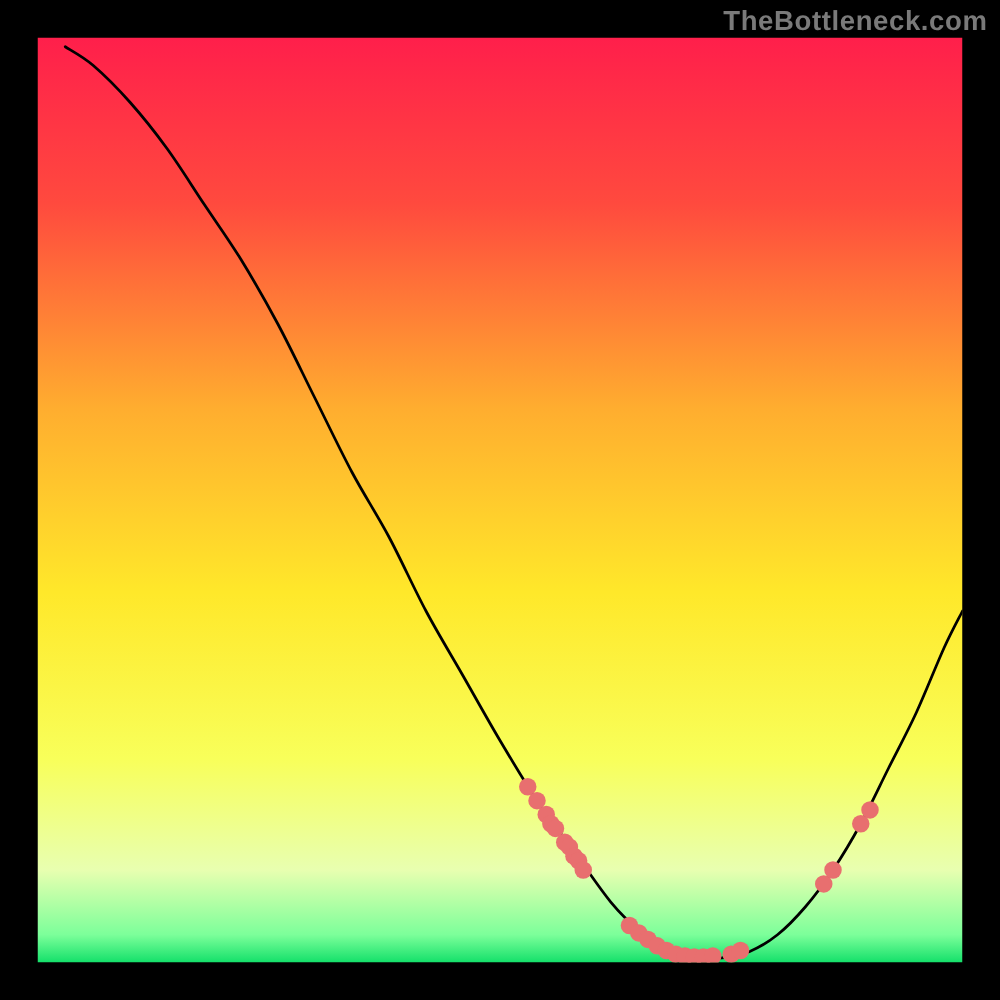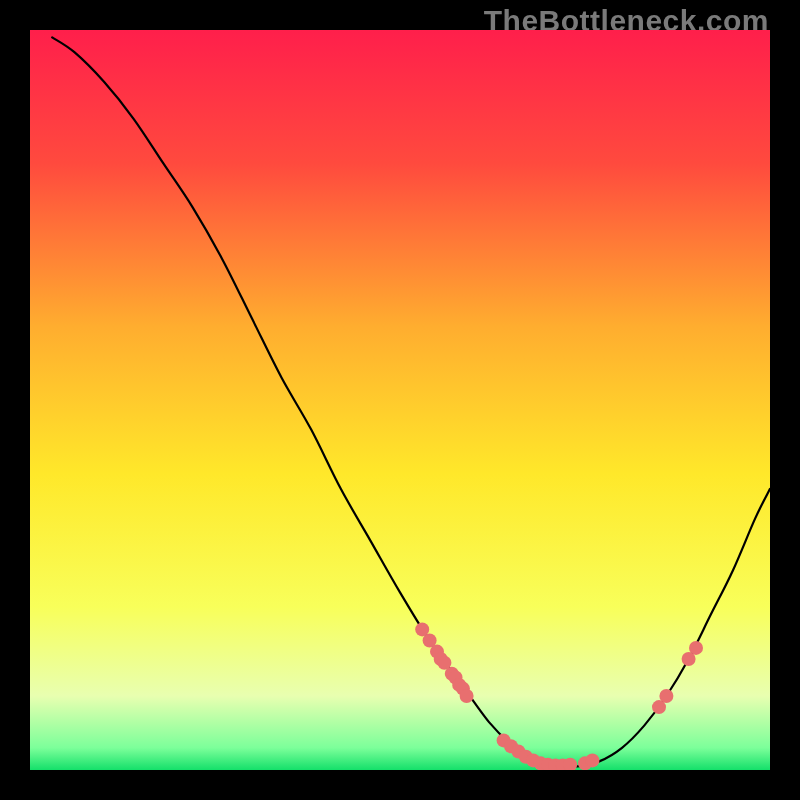--- a/index.html
+++ b/index.html
@@ -5,24 +5,24 @@
   * { margin: 0; padding: 0; box-sizing: border-box; }
   html, body { width: 800px; height: 800px; background: #000; overflow: hidden; }
   .frame {
     position: absolute;
     inset: 0;
     background: #000;
   }
   .watermark {
     position: absolute;
     top: 4px;
-    right: 31px;
+    right: 10px;
     color: #7a7a7a;
     font-family: Arial, Helvetica, sans-serif;
-    font-size: 30px;
+    font-size: 22px;
     font-weight: 600;
     letter-spacing: 0.5px;
     text-align: right;
   }
   .plot-wrap {
     position: absolute;
     left: 30px;
     top: 30px;
     width: 740px;
     height: 740px;

